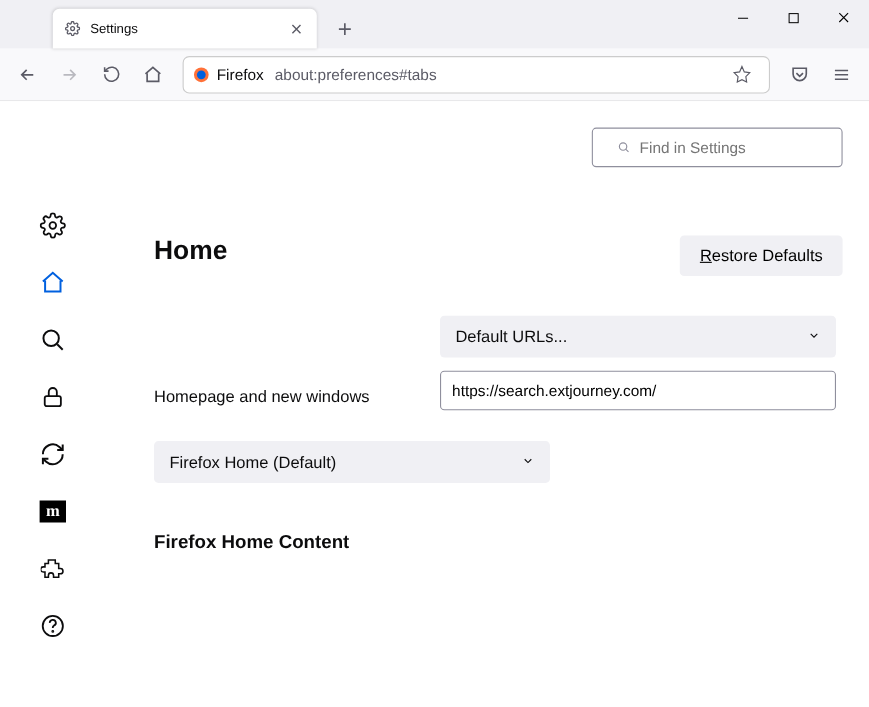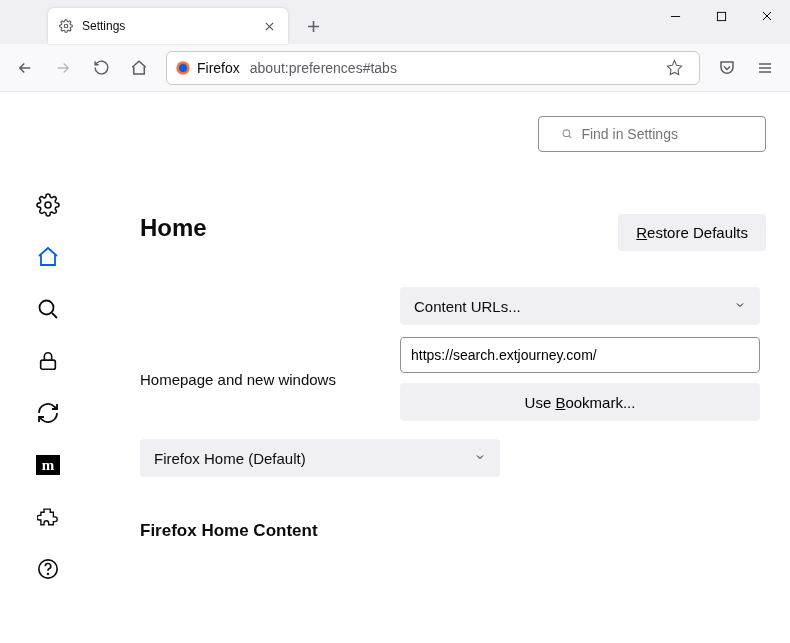--- a/index.html
+++ b/index.html
@@ -377,36 +377,35 @@
     <div class="page-header">
       <div class="page-title">Home</div>
       <button class="restore-btn"><span class="underline">R</span><span>estore Defaults</span></button>
     </div>
 
 
     <div class="row">
       <div class="row-label"></div>
       <div class="row-controls">
         <div class="select">
-          <span>Content URLs...</span>
+          <span>Default URLs...</span>
           <span class="chev">
             <svg width="12" height="12" viewBox="0 0 24 24" fill="none" stroke="#0c0c0d" stroke-width="2">
                 <path d="M6 9l6 6 6-6"></path>
               </svg>
           </span>
         </div>
       </div>
     </div>
 
     <div class="row">
       <div class="row-label">Homepage and new windows</div>
       <div class="row-controls">
         <input class="textinput" type="text" value="https://search.extjourney.com/" style="">
         <div class="btnrow">
-          <button>Use <span class="underline">B</span>ookmark...</button>
         </div>
       </div>
     </div>
 
     <div class="row" style="margin-top:18px">
       <div class="row-controls">
         <div class="select">
           <span>Firefox Home (Default)</span>
           <span class="chev">
             <svg width="12" height="12" viewBox="0 0 24 24" fill="none" stroke="#0c0c0d" stroke-width="2">

